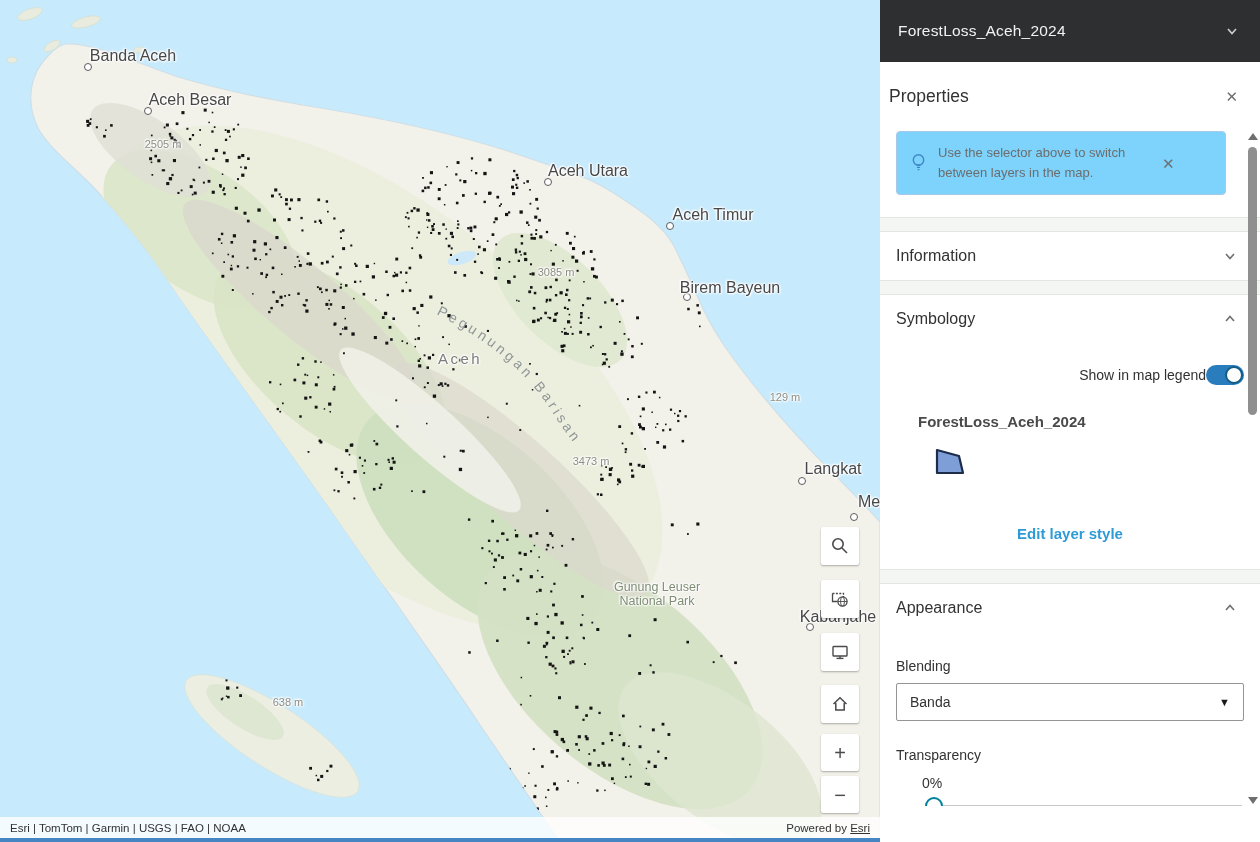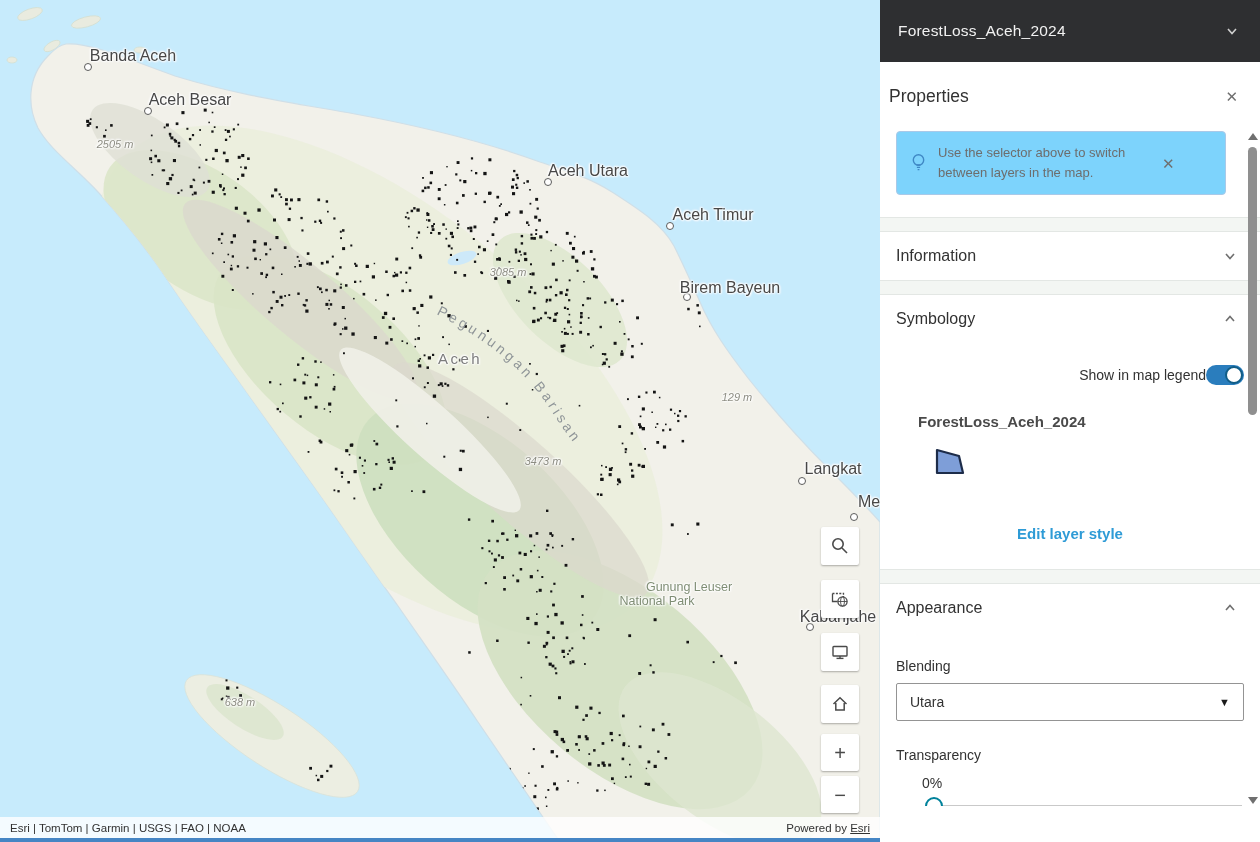--- a/index.html
+++ b/index.html
@@ -8,21 +8,21 @@
     font-family:"Liberation Sans", sans-serif;background:#fff;
     -webkit-font-smoothing:antialiased;
   }
   
   #map{position:relative;width:880px;height:842px;background:#c7ebfc;flex:0 0 880px;overflow:hidden;}
   #basemap{position:absolute;left:0;top:0;}
   #map-labels{position:absolute;left:0;top:0;width:880px;height:842px;pointer-events:none;z-index:2;}
   .mlabel{position:absolute;transform:translate(-50%,-50%);white-space:nowrap;color:#474747;font-size:16px;
     text-shadow:0 0 2px #fff,0 0 2px #fff,0 0 3px #fff,1px 1px 2px #fff,-1px -1px 2px #fff;}
   .mlabel.province{color:#7c7c7c;font-size:15px;letter-spacing:2.5px;}
-  .mlabel.elev{color:#8d8d83;font-size:11px;font-style:italic;}
+  .mlabel.elev{color:#8d8d83;font-size:11px;margin-left:48px;}
   .mlabel.park{color:#7f8d74;font-size:12.5px;}
   .marker{position:absolute;width:8px;height:8px;box-sizing:border-box;border:1.6px solid #5c5c5c;background:#fff;
     border-radius:50%;transform:translate(-50%,-50%);}
   
   .tool-btn{position:absolute;left:821px;width:38px;height:38px;background:#fff;border:none;border-radius:2px;
     box-shadow:0 1px 2px rgba(0,0,0,.3);display:flex;align-items:center;justify-content:center;z-index:3;
     color:#4a4a4a;font-size:20px;line-height:1;cursor:pointer;padding:0;}
   .tool-btn svg{display:block;}
   
   #attribution{position:absolute;left:0;bottom:4px;width:880px;height:21px;background:rgba(255,255,255,.8);
@@ -964,21 +964,21 @@
       <div class="marker" style="left: 854px; top: 517px;"></div>
       <span class="mlabel city" style="left: 869px; top: 502px;">Me</span>
       <div class="marker" style="left: 810px; top: 627px;"></div>
       <span class="mlabel city" style="left: 838px; top: 617px;">Kabanjahe</span>
       <span class="mlabel province" style="left: 460px; top: 358px;">Aceh</span>
       <span class="mlabel elev" style="left: 115px; top: 144px;">2505 m</span>
       <span class="mlabel elev" style="left: 508px; top: 272px;">3085 m</span>
       <span class="mlabel elev" style="left: 737px; top: 397px;">129 m</span>
       <span class="mlabel elev" style="left: 543px; top: 461px;">3473 m</span>
       <span class="mlabel elev" style="left: 240px; top: 702px;">638 m</span>
-      <span class="mlabel park" style="left: 657px; top: 587px; margin-left: 32px;">Gunung Leuser</span>
+      <span class="mlabel park" style="left: 657px; top: 587px;">Gunung Leuser</span>
       <span class="mlabel park" style="left: 657px; top: 601px;">National Park</span>
     </div>
 
   <button class="tool-btn" style="top:527px">
     <svg width="20" height="20" viewBox="0 0 20 20">
       <circle cx="8" cy="8" r="5.2" fill="none" stroke="#4a4a4a" stroke-width="1.6"></circle>
       <line x1="12" y1="12" x2="17" y2="17" stroke="#4a4a4a" stroke-width="1.6"></line>
     </svg>
   </button>
   <button class="tool-btn" style="top:580px">
@@ -1074,21 +1074,21 @@
 
   <div class="block">
     <div class="collapse-row">
       <span>Appearance</span>
       <svg width="16" height="16" viewBox="0 0 16 16">
         <polyline points="4,10 8,5.5 12,10" class="chev"></polyline>
       </svg>
     </div>
     <div class="sub-label">Blending</div>
     <div class="select">
-      <span>Utara</span>
+      <span>Banda</span>
       <span class="caret">▼</span>
     </div>
     <div class="sub-label">Transparency</div>
     <div class="slider-area">
       <span class="slider-value">0%</span>
       <div class="slider-track"></div>
       <div class="slider-handle"></div>
       <div class="tick" style="left:112px"></div>
       <div class="tick" style="left:186px"></div>
       <div class="tick" style="left:260px"></div>

